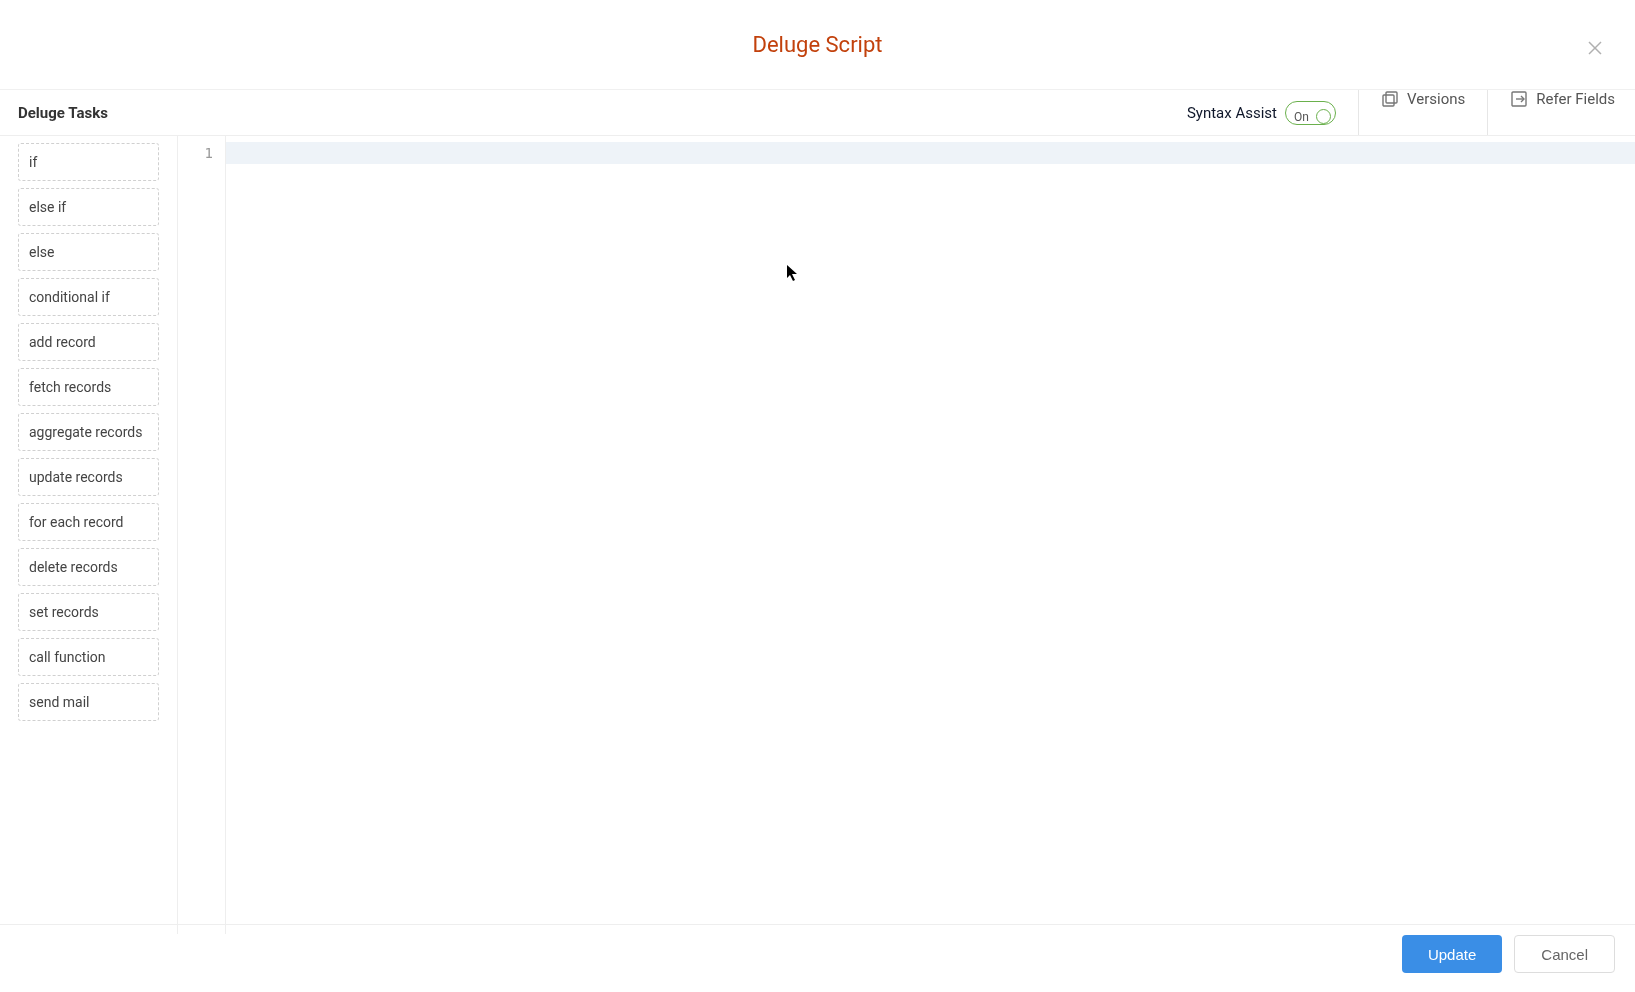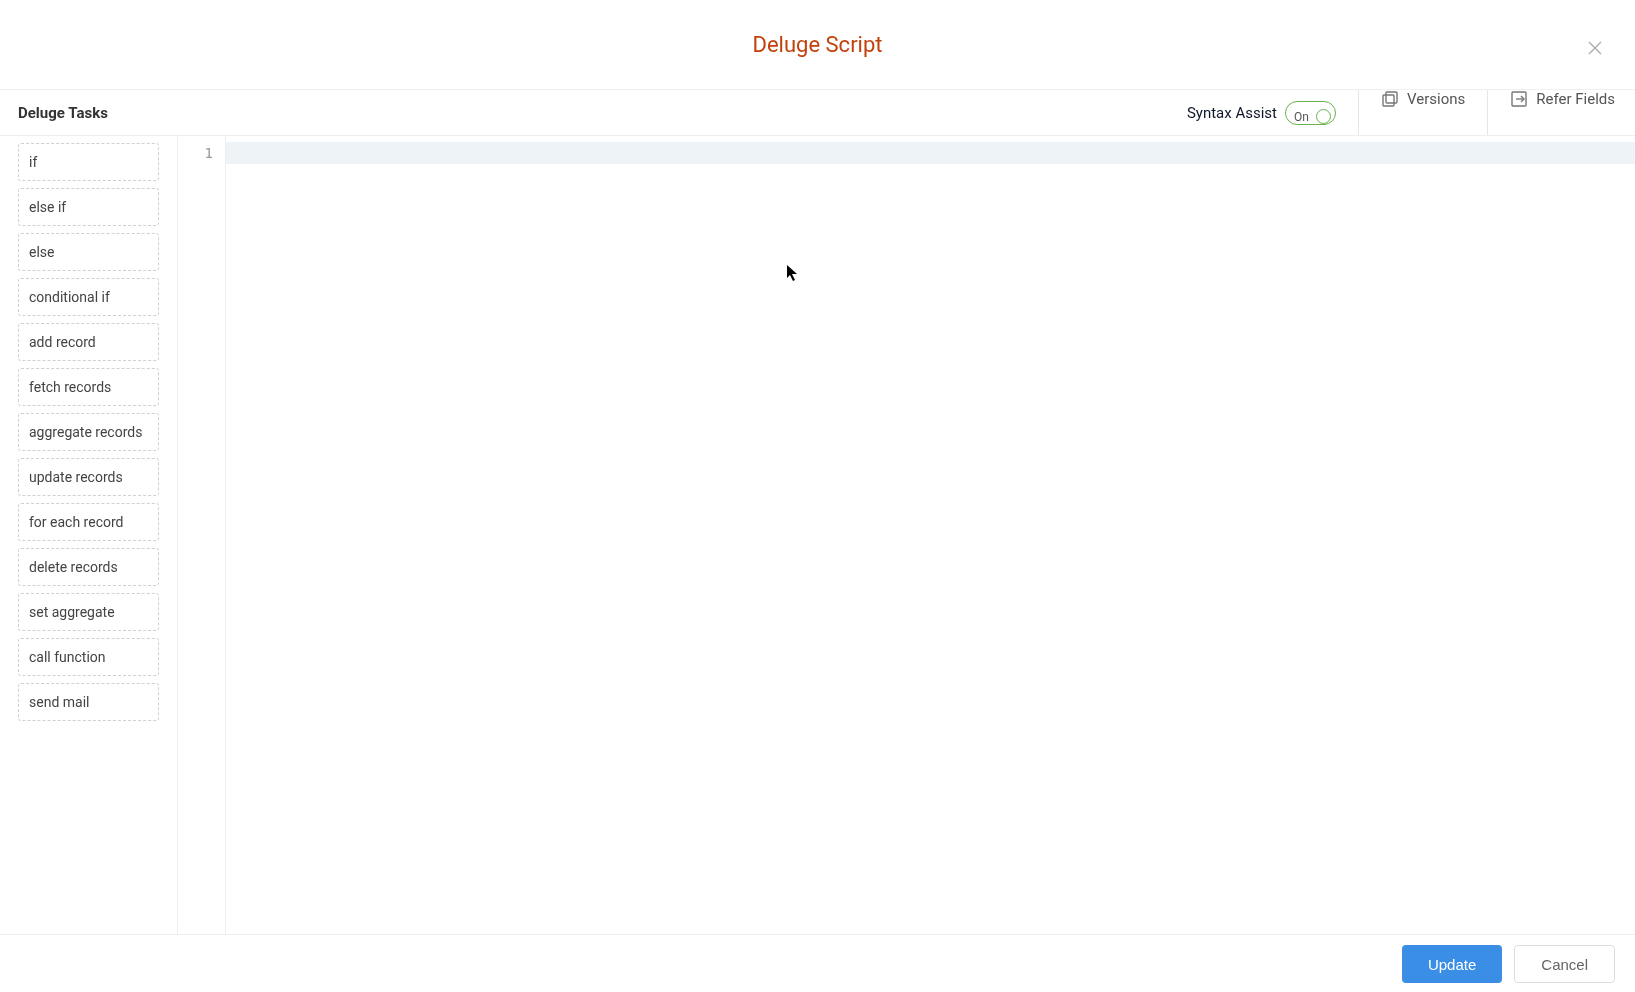--- a/index.html
+++ b/index.html
@@ -161,21 +161,21 @@
   font-size: 16px;
   color: #000;
   pointer-events: none;
 }
 
 .footer {
   position: absolute;
   bottom: 0;
   left: 0;
   right: 0;
-  height: 58px;
+  height: 68px;
   border-top: 1px solid #eee;
   display: flex;
   align-items: flex-start;
   justify-content: flex-end;
   padding: 10px 20px 0 0;
   gap: 12px;
 }
 .btn {
   height: 38px;
   padding: 0 26px;
@@ -248,21 +248,21 @@
     <div class="task-item">else</div>
     <div class="task-item">conditional if</div>
 
     <div class="task-item">add record</div>
     <div class="task-item">fetch records</div>
     <div class="task-item">aggregate records</div>
     <div class="task-item">update records</div>
     <div class="task-item">for each record</div>
     <div class="task-item">delete records</div>
 
-    <div class="task-item">set aggregate</div>
+    <div class="task-item">set records</div>
     <div class="task-item">call function</div>
     <div class="task-item">send mail</div>
   </div>
 
   <div class="editor-wrap">
     <div class="gutter">
       <div class="line-number">1</div>
     </div>
     <div class="code-area">
       <div class="code-line"></div>

